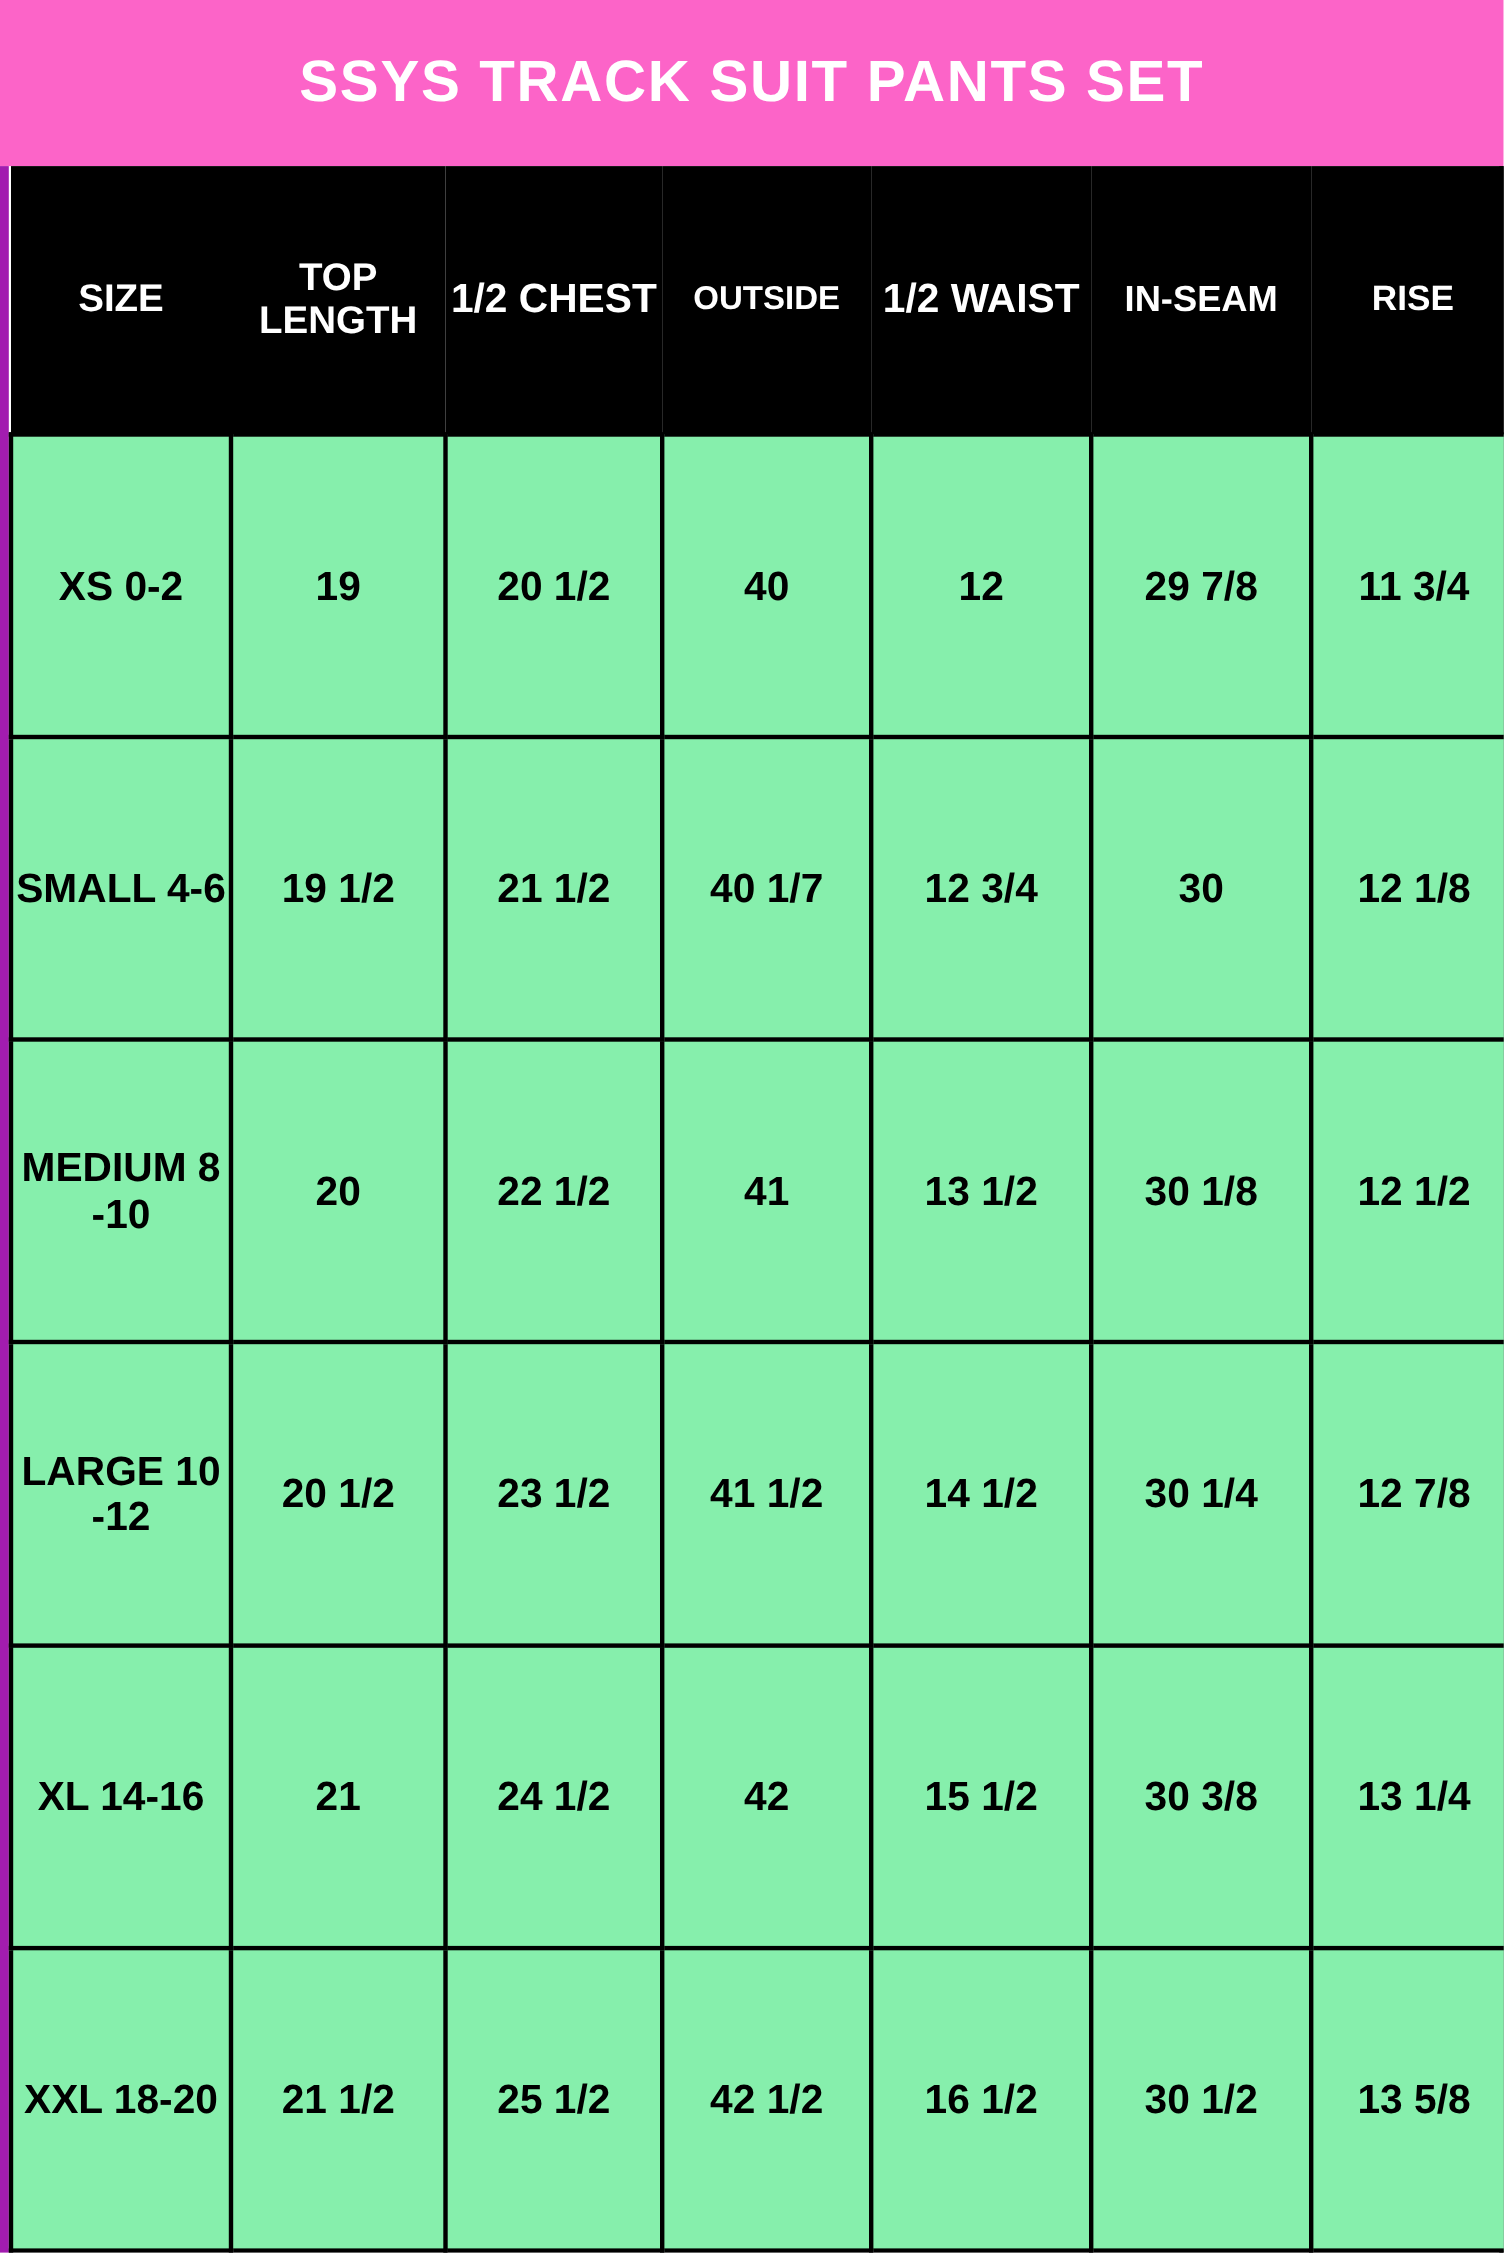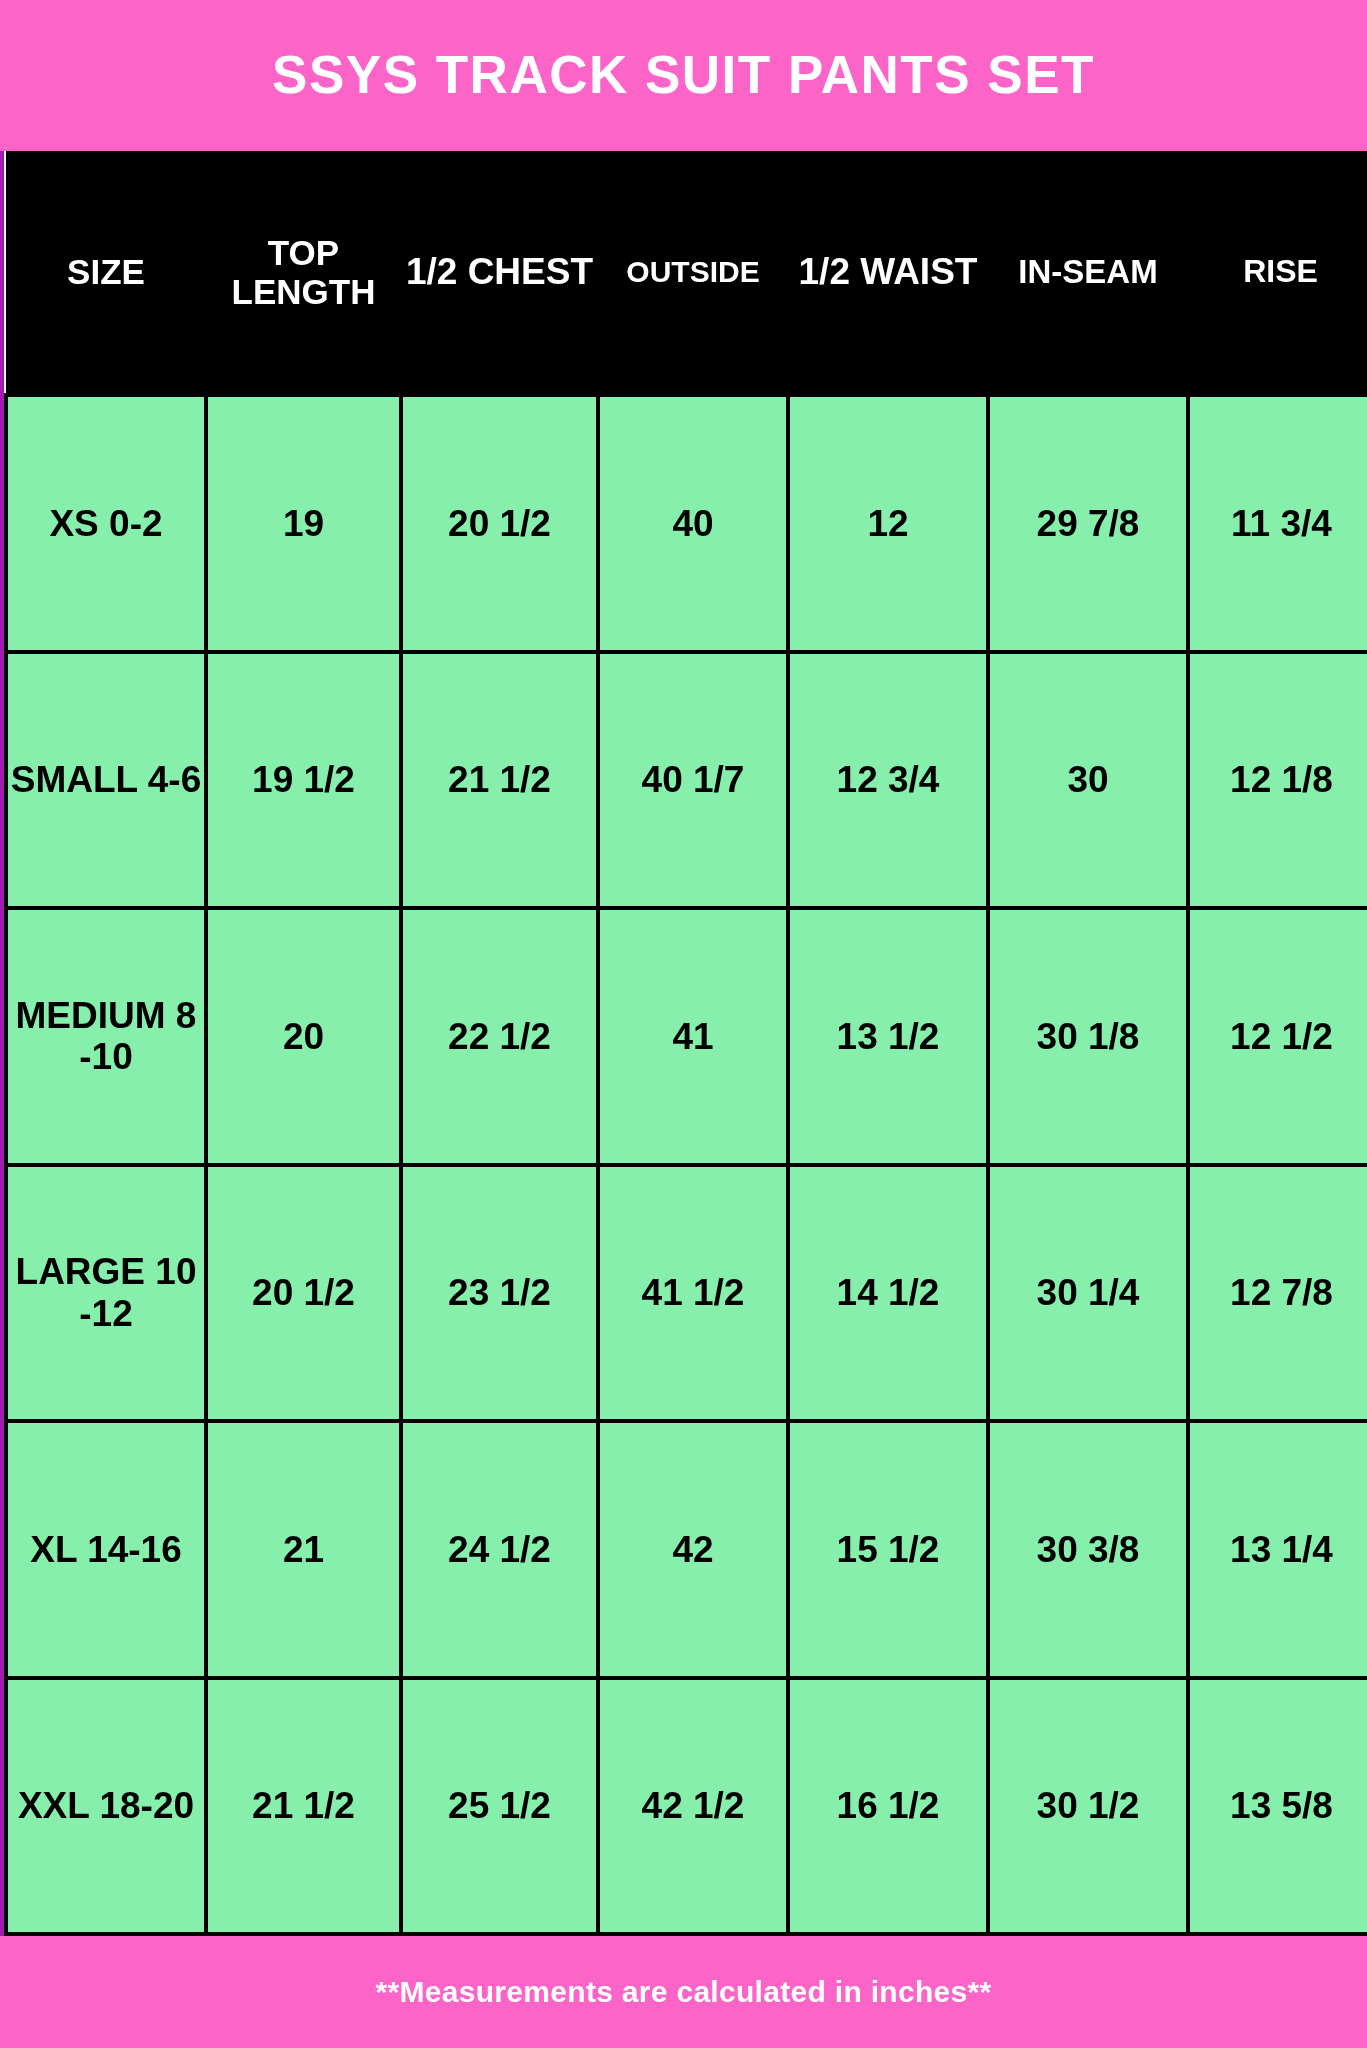--- a/index.html
+++ b/index.html
@@ -37,21 +37,21 @@
     letter-spacing: 1.5px;
     text-align: center;
     line-height: 1.1;
     font-family: "Liberation Sans", sans-serif;
   }
   
   .table-wrap {
     flex: 1 1 auto;
     display: flex;
     flex-direction: column;
-    border-left: 4px solid #a21caf;
+    border-left: 8px solid #a21caf;
     border-right: 4px solid #000;
     box-sizing: border-box;
   }
   table.size-table {
     width: 100%;
     border-collapse: collapse;
     table-layout: fixed;
     height: 100%;
   }
   table.size-table th {
@@ -206,17 +206,14 @@
           <td class="val-cell">25 1/2</td>
           <td class="val-cell">42 1/2</td>
           <td class="val-cell">16 1/2</td>
           <td class="val-cell">30 1/2</td>
           <td class="val-cell last">13 5/8</td>
         </tr>
       </tbody>
     </table>
   </div>
 
-  <div class="footer-banner">
-    <div class="footer-text">**Measurements are calculated in inches**</div>
-  </div>
 
 </div>
 
 </body></html>

